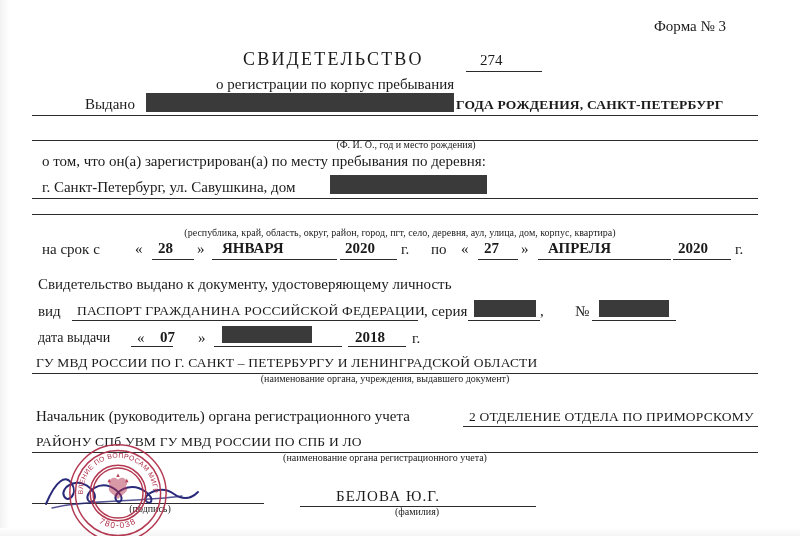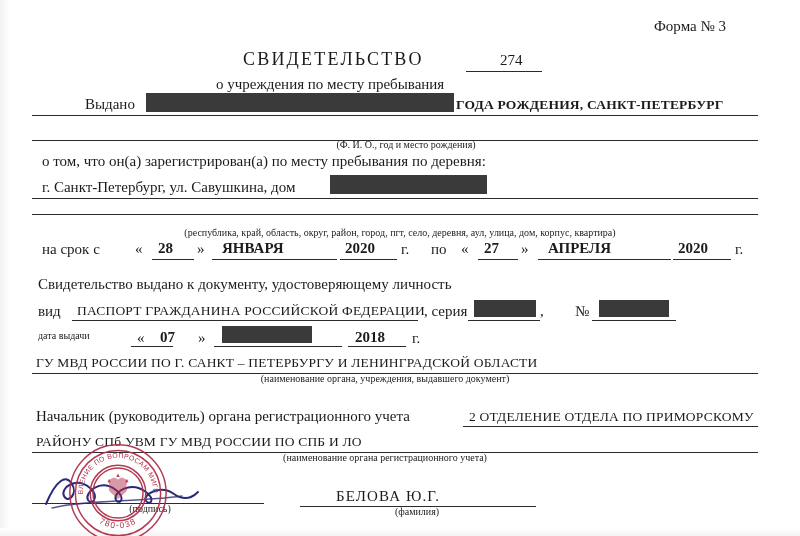--- a/index.html
+++ b/index.html
@@ -56,21 +56,20 @@
     top: 49px;
     left: 243px;
     font-size: 18px;
     letter-spacing: 2.2px;
     font-weight: 400;
   }
   #title-number {
     top: 52px;
     left: 480px;
     font-size: 15px;
-    margin-left: 20px;
   }
   #title-number-line {
     top: 71px;
     left: 466px;
     width: 76px;
   }
   #title-sub {
     top: 76px;
     left: 216px;
     font-size: 15px;
@@ -182,21 +181,21 @@
   #doc-kind-value { top: 303px; left: 77px; font-size: 13.5px; letter-spacing: 0.2px; }
   #doc-seriya-label { top: 303px; left: 424px; font-size: 15px; }
   #doc-seriya-redact { top: 300px; left: 474px; width: 62px; height: 17px; }
   #doc-comma { top: 303px; left: 540px; font-size: 15px; }
   #doc-no-label { top: 303px; left: 575px; font-size: 15px; }
   #doc-no-redact { top: 300px; left: 599px; width: 70px; height: 17px; }
   #doc-kind-line { top: 320px; left: 72px; width: 346px; }
   #doc-seriya-line { top: 320px; left: 468px; width: 72px; }
   #doc-no-line { top: 320px; left: 592px; width: 84px; }
 
-  #date-label { top: 330px; left: 38px; font-size: 10px; }
+  #date-label { top: 330px; left: 38px; font-size: 14px; }
   #date-q1 { top: 330px; left: 137px; font-size: 15px; }
   #date-day { top: 329px; left: 160px; font-size: 15px; font-weight: bold; }
   #date-q2 { top: 330px; left: 198px; font-size: 15px; }
   #date-month-redact { top: 326px; left: 222px; width: 90px; height: 17px; }
   #date-year { top: 329px; left: 355px; font-size: 15px; font-weight: bold; }
   #date-g { top: 330px; left: 412px; font-size: 15px; }
   #date-line-a { top: 346px; left: 131px; width: 42px; }
   #date-line-b { top: 346px; left: 214px; width: 128px; }
   #date-line-c { top: 346px; left: 348px; width: 58px; }
 
@@ -268,21 +267,21 @@
 <div class="page">
 
   <div class="abs" id="scan-edge-left"></div>
   <div class="abs" id="scan-edge-bottom"></div>
 
   <div class="txt" id="form-no">Форма № 3</div>
 
   <div class="txt" id="title-main">СВИДЕТЕЛЬСТВО</div>
   <div class="txt" id="title-number">274</div>
   <div class="line" id="title-number-line"></div>
-  <div class="txt" id="title-sub">о учреждения по месту пребывания</div>
+  <div class="txt" id="title-sub">о регистрации по корпус пребывания</div>
 
   <div class="txt" id="issued-label">Выдано</div>
   <div class="redact" id="issued-redact"></div>
   <div class="txt" id="issued-text">ГОДА РОЖДЕНИЯ, САНКТ-ПЕТЕРБУРГ</div>
   <div class="line" id="issued-line"></div>
   <div class="line" id="issued-line2"></div>
   <div class="caption" id="fio-caption">(Ф. И. О., год и место рождения)</div>
 
   <div class="txt" id="about-text">о том, что он(а) зарегистрирован(а) по месту пребывания по деревня:</div>
   <div class="txt" id="addr-text">г. Санкт-Петербург, ул. Савушкина, дом</div>

